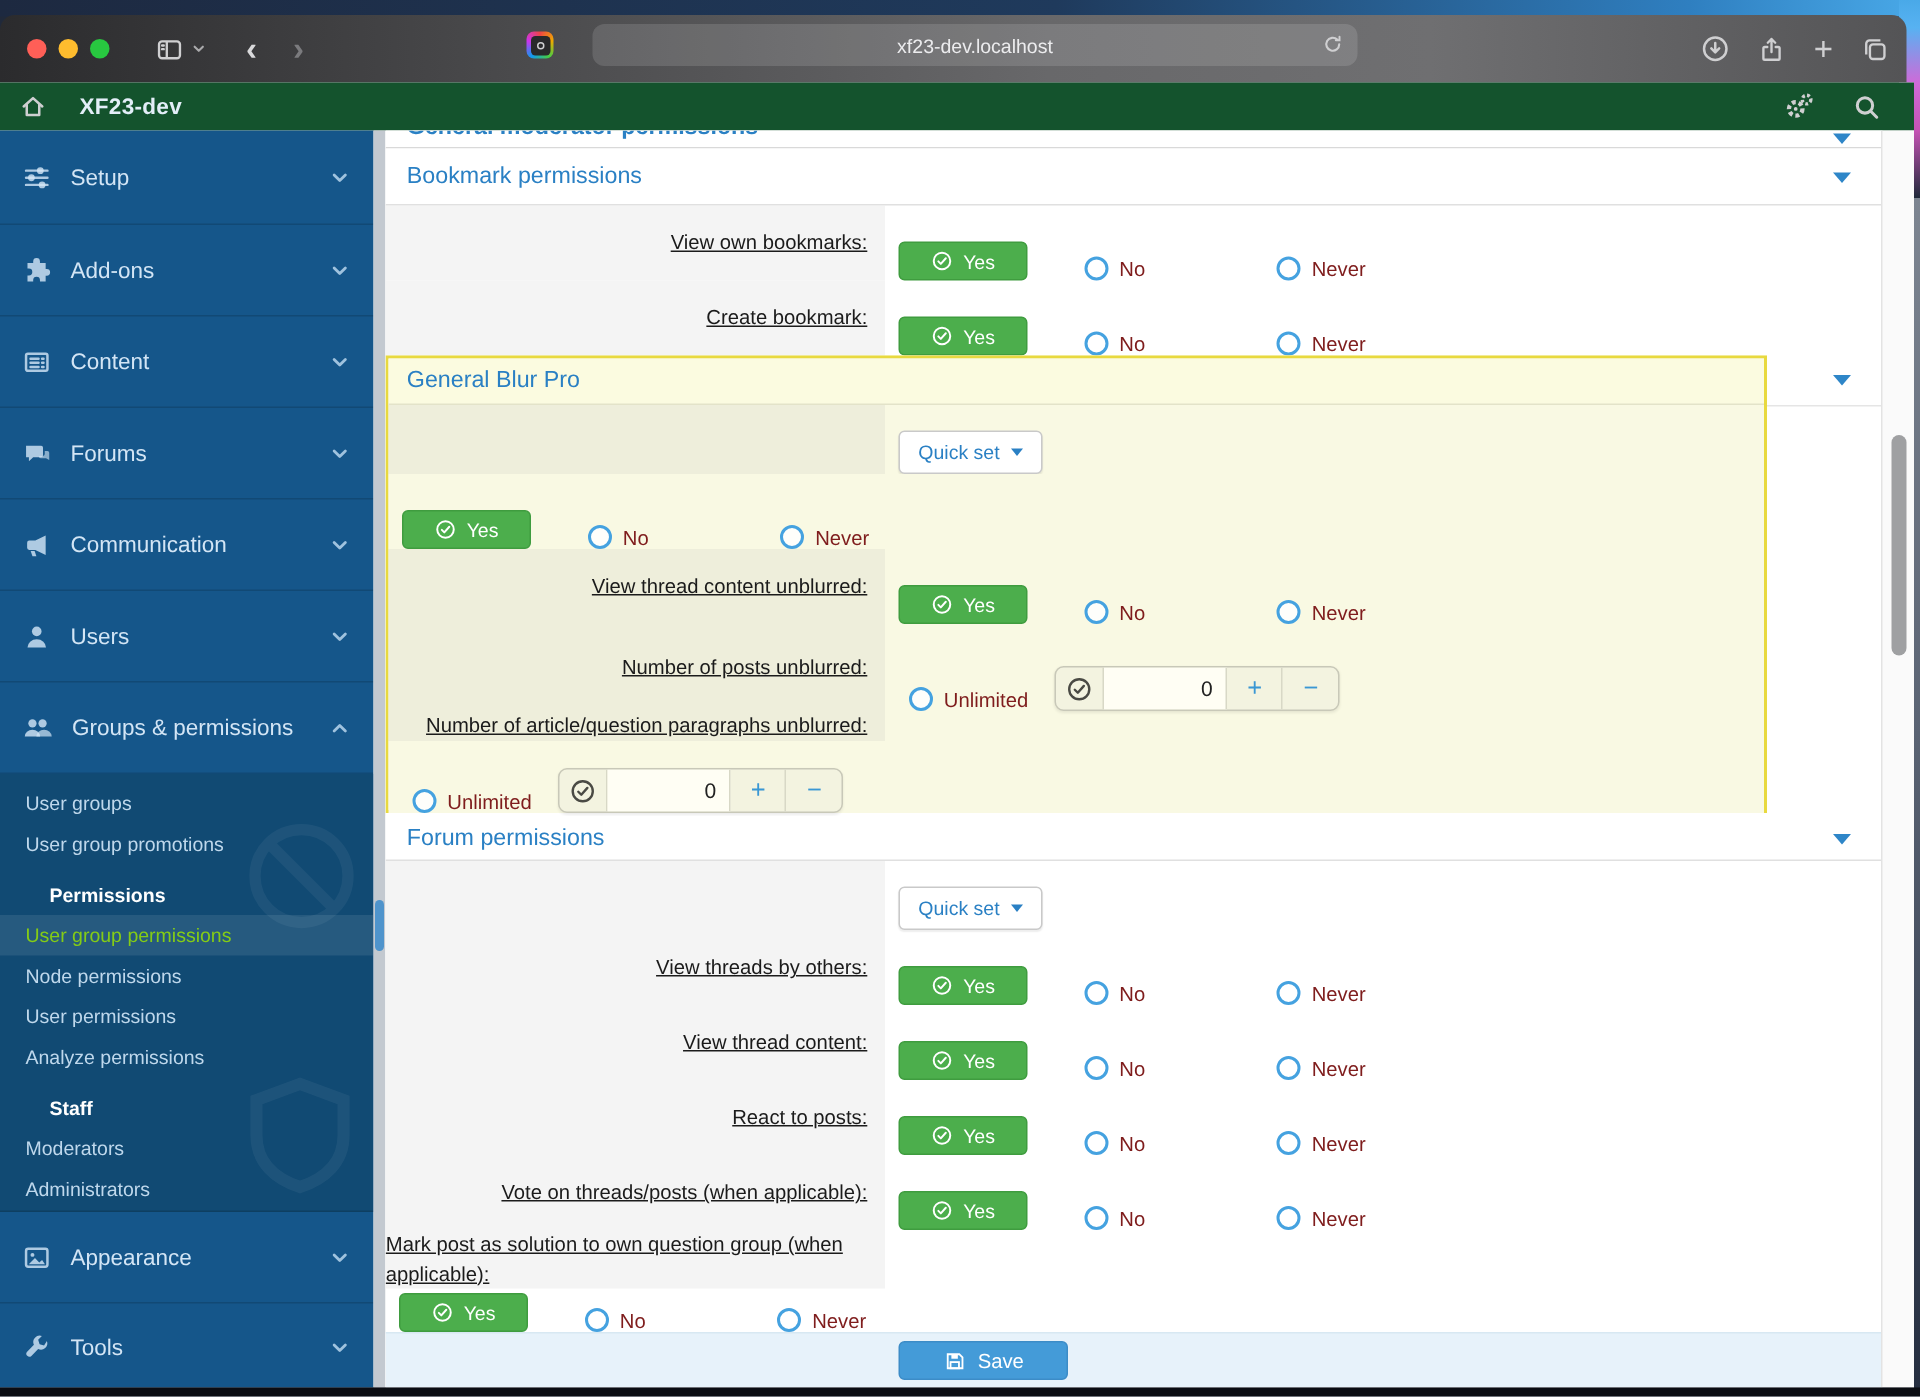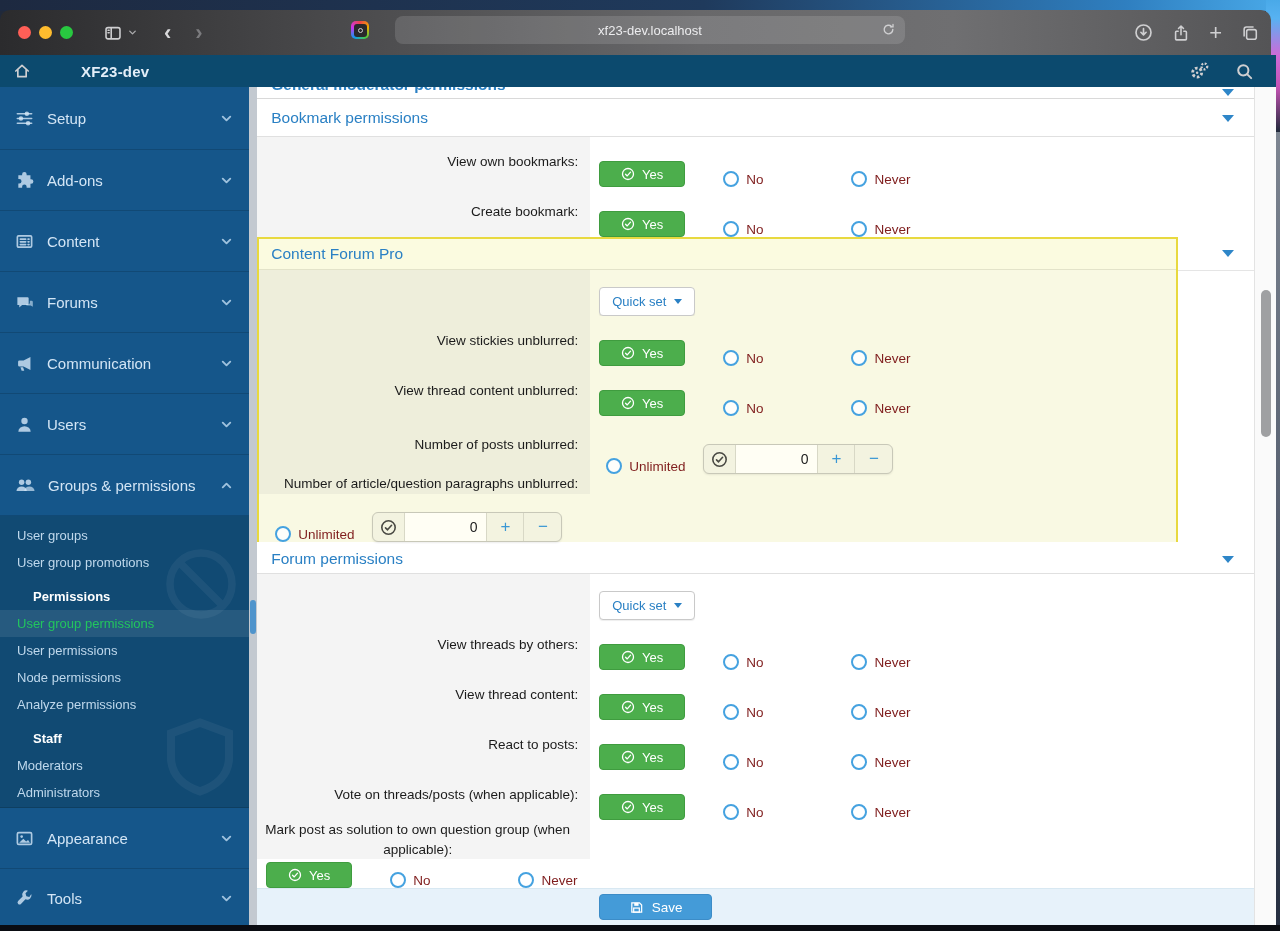--- a/index.html
+++ b/index.html
@@ -28,53 +28,53 @@
     background:conic-gradient(#e44,#ea0,#4c4,#19e,#c3e,#e44); display:flex; align-items:center; justify-content:center; }
   .ext-inner { width:13px; height:13px; border-radius:3px; background:#29292b; display:flex; align-items:center; justify-content:center; }
   .ext-dot { width:5px; height:5px; border-radius:50%; border:1.5px solid #cfcfd1; }
   .url-bar { position:absolute; left:395px; top:6px; width:510px; height:28px; border-radius:8px;
     background:rgba(255,255,255,.13); display:flex; align-items:center; justify-content:center;
     color:#ececee; font-size:13px; }
   .url-reload { position:absolute; right:9px; top:6px; }
   .chrome-right { position:absolute; right:12px; top:0; height:45px; display:flex; align-items:center; gap:19px; }
   
   .window { position:absolute; top:55px; left:0; right:4px; height:870px; z-index:3; background:#fff; }
-  .admin-header { height:32px; background:#0c4a6e; display:flex; align-items:center; color:#e3eef8;gap:28px; }
+  .admin-header { height:32px; background:#14532d; display:flex; align-items:center; color:#e3eef8; }
   .admin-home { margin-left:13px; display:flex; }
   .admin-title { margin-left:22px; font-size:15px; font-weight:bold; letter-spacing:.2px; }
   .admin-right { margin-left:auto; margin-right:22px; display:flex; gap:26px; align-items:center; }
   .app { display:flex; height:838px; }
   
   .sidebar { width:250px; background:#15568a; display:flex; flex-direction:column; overflow:hidden; }
   .side-item { height:61px; flex:0 0 auto; display:flex; align-items:center; padding:0 15px;
     border-bottom:1px solid rgba(0,0,0,.15); color:#d3e5f5; font-size:15px; }
   .side-item .si { color:rgba(212,231,247,.8); margin-right:13px; display:flex; }
   .side-item .chev { margin-left:auto; color:#9fc2de; display:flex; }
   .submenu { background:#114a73; height:292px; flex:0 0 auto; padding-top:6px; position:relative;
     border-bottom:1px solid rgba(0,0,0,.15); overflow:hidden; }
   .sub-link { height:27px; display:flex; align-items:center; padding:0 17px; color:#bfd8ec; font-size:13px; }
-  .sub-link.active { background:rgba(255,255,255,.09); color:#22c55e; }
+  .sub-link.active { background:rgba(255,255,255,.09); color:#84cc16; }
   .sub-header { height:34px; display:flex; align-items:flex-end; padding:0 33px 6px; color:#fff; font-size:13px; font-weight:bold; }
   .wm { position:absolute; color:#fff; opacity:.05; }
   .wm-ban { right:8px; top:28px; }
   .wm-shield { right:6px; top:198px; }
   .side-scroll { width:8px; background:#c3c9d0; position:relative; flex:0 0 auto; }
   .side-thumb { position:absolute; left:1px; width:6px; top:513px; height:34px; background:#4f94cc; border-radius:3px; }
   
   .content { width:1000px; background:#fff; position:relative; overflow:hidden; font-size:13.5px; color:#1b1b1b; }
   .section-head { height:38px; border-bottom:1px solid #e0e0e0; display:flex; align-items:center;
     padding:0 14px; color:#2a80c4; font-size:15.5px; position:relative; background:#fff; }
   .head-caret { position:absolute; right:20px; top:50%; margin-top:-3px; width:0; height:0;
     border-left:6px solid transparent; border-right:6px solid transparent; border-top:7px solid #2e86c8; }
   .section-head.clipped { height:12px; overflow:hidden; align-items:flex-start; border-bottom-color:#d9d9d9; }
   .section-head.clipped span { margin-top:-11px; font-weight:bold; }
   .section-head.clipped .head-caret { top:2px; margin-top:0; }
   .prow { display:flex; }
   .plabel { width:333px; background:#f4f4f4; display:flex; align-items:center; justify-content:flex-end;
-    text-align:center; padding-right:12px; line-height:1.45; }
+    text-align:left; padding-right:12px; line-height:1.45;text-decoration:underline; }
   .pctrl { flex:1; display:flex; align-items:flex-end; padding-left:9px; }
   .h50{height:50px;} .h46{height:46px;} .h58{height:58px;} .h68{height:68px;flex-direction:column;}
   .yes-btn { width:86px; height:26px; background:#4cae4c; border:1px solid #3f9c3f; border-radius:4px;
     color:#fff; display:flex; align-items:center; justify-content:center; gap:7px; font-size:13px; flex:0 0 auto; }
   .opt { display:flex; align-items:center; gap:7px; font-size:13.5px; color:#7f1d1d; }
   .radio { width:16px; height:16px; border:2px solid #45a2e0; border-radius:50%; background:rgba(255,255,255,.85); flex:0 0 auto; }
   .opt-no { margin-left:38px; } .opt-never { margin-left:88px; }
   .quickset { height:29px; padding:0 12px; background:#fff; border:1px solid #c9c9c9; border-radius:4px;
     color:#2a80c4; font-size:13px; display:inline-flex; align-items:center; gap:8px;
     box-shadow:0 1px 1px rgba(0,0,0,.07); }
@@ -392,22 +392,22 @@
           </span>
         <span class="wm wm-shield">
             <svg width="86" height="86">
               <use href="#i-shield"></use>
             </svg>
           </span>
         <div class="sub-link">User groups</div>
         <div class="sub-link">User group promotions</div>
         <div class="sub-header">Permissions</div>
         <div class="sub-link active">User group permissions</div>
+        <div class="sub-link">Node permissions</div>
         <div class="sub-link">User permissions</div>
-        <div class="sub-link">Node permissions</div>
         <div class="sub-link">Analyze permissions</div>
         <div class="sub-header">Staff</div>
         <div class="sub-link">Moderators</div>
         <div class="sub-link">Administrators</div>
       </div>
 
       <div class="side-item">
         <span class="si">
             <svg width="19" height="19">
               <use href="#i-image"></use>
@@ -485,33 +485,32 @@
           <label class="opt opt-never">
               <span class="radio"></span>
               <span>Never</span>
             </label>
         </div>
       </div>
 
       <div class="blur-wrap">
         <div class="blur-box">
           <div class="blur-head">
-            <span>Content Forum Pro</span>
+            <span>General Blur Pro</span>
           </div>
           <div class="prow h46">
             <div class="plabel"></div>
             <div class="pctrl">
               <button class="quickset">
                 <span>Quick set</span>
                   <span class="qs-caret"></span>
               </button>
             </div>
           </div>
           <div class="prow h50">
-            <div class="plabel">View stickies unblurred:</div>
             <div class="pctrl">
               <div class="yes-btn">
                 <svg width="14" height="14">
                     <use href="#i-check-circle"></use>
                   </svg>
                 <span>Yes</span>
               </div>
               <label class="opt opt-no">
                   <span class="radio"></span>
                   <span>No</span>

